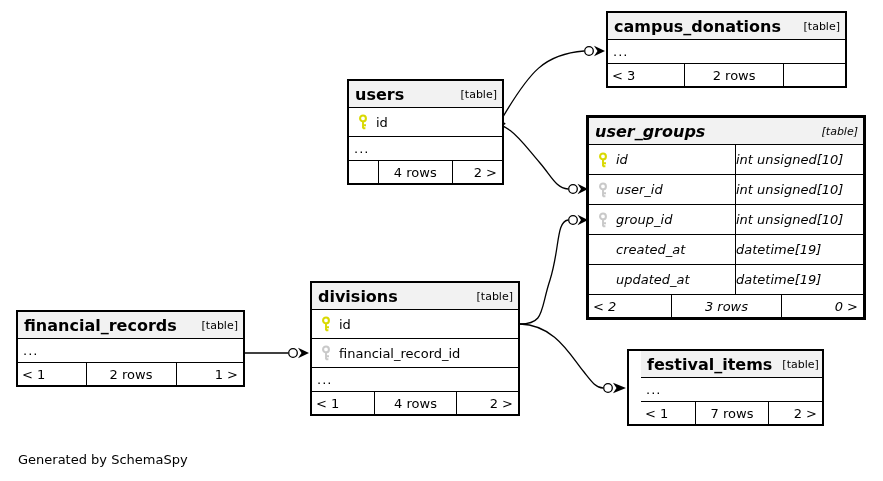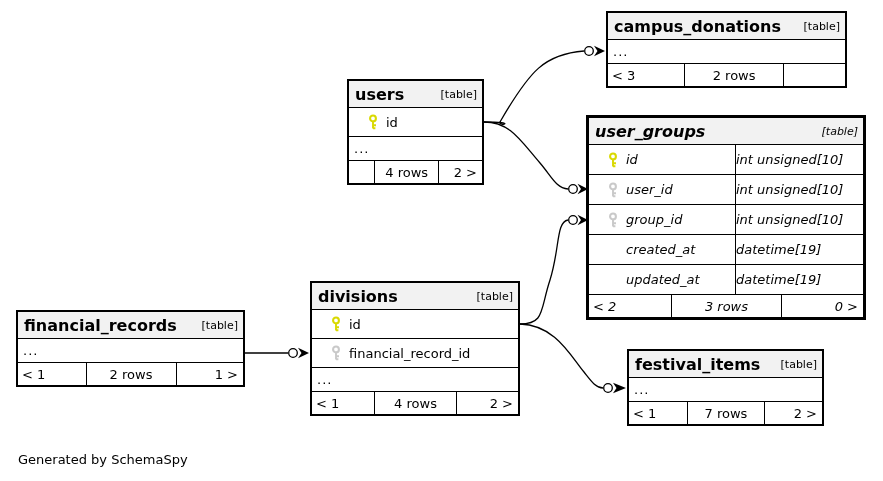--- a/index.html
+++ b/index.html
@@ -43,21 +43,21 @@
 
   .trow{
     display:flex;align-items:center;
     border-top:1px solid var(--border);
     height:29px;
     box-sizing:border-box;
   }
   .t-user_groups .trow{height:30px;}
   .trow .namecell{
     display:flex;align-items:center;
-    padding-left:19px;
+    padding-left:9px;
     flex:1 1 auto;
     height:100%;
     box-sizing:border-box;
     white-space:nowrap;
   }
   .t-user_groups .trow .namecell{flex:0 0 146px;}
   .trow .typecell{
     flex:1 1 auto;
     border-left:1px solid var(--border);
     height:100%;
@@ -93,25 +93,25 @@
   .tfoot .fr{width:30%;justify-content:flex-end;padding-right:5px;border-left:1px solid var(--border);}
   .t-users .tfoot .fl{width:19%;}
   .t-users .tfoot .fc{width:48%;}
   .t-users .tfoot .fr{width:33%;}
   .t-campus_donations .tfoot .fl{width:32%;}
   .t-campus_donations .tfoot .fc{width:42%;}
   .t-campus_donations .tfoot .fr{width:26%;}
 
   
   .t-campus_donations{left:606px;top:11px;width:241px;}
-  .t-users{left:347px;top:79px;width:137px;}
+  .t-users{left:347px;top:79px;width:157px;}
   .t-user_groups{left:586px;top:115px;width:280px;font-style:italic;}
   .t-divisions{left:310px;top:281px;width:210px;}
   .t-financial_records{left:16px;top:310px;width:229px;}
-  .t-festival_items{left:627px;top:349px;width:197px;}
+  .t-festival_items{left:627px;top:349px;width:197px;padding-left:12px;}
 
   .gennote{
     position:absolute;left:18px;top:452px;
     font-size:13px;color:#000;
   }
 </style>
 </head>
 <body>
 
 <div class="canvas">

